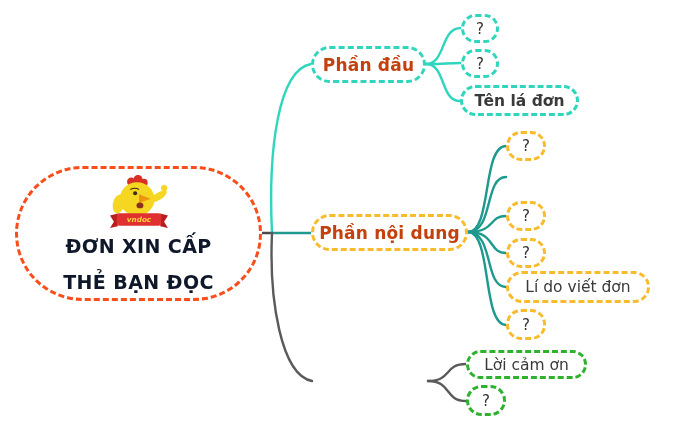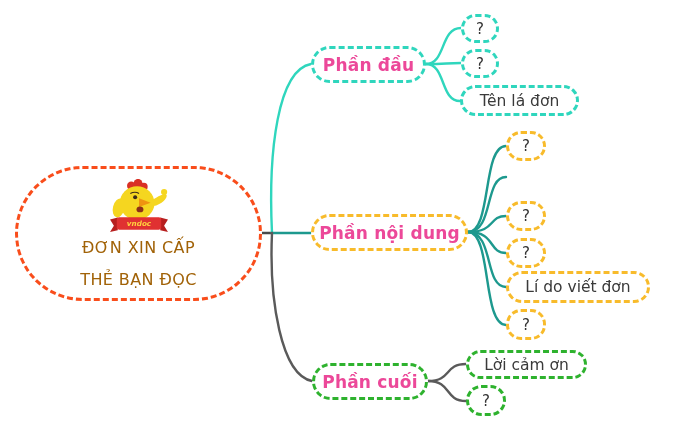--- a/index.html
+++ b/index.html
@@ -29,49 +29,49 @@
     color: #3a3a3a;
   }
   .node-central {
     left: 15px; top: 166px; width: 247px; height: 135px;
     border: 3px dashed #f94d1b;
     border-radius: 70px;
     flex-direction: column;
     padding-top: 2px;
   }
   .central-title {
-    font-weight: 400;
-    font-size: 16px;
+    font-weight: 700;
+    font-size: 19px;
     line-height: 1.28;
     letter-spacing: 0.4px;
-    color: #a16207;
+    color: #0f172a;
     margin-top: 3px;
   }
   .branch-label {
     font-weight: 700;
     font-size: 17px;
-    color: #ec4899;
+    color: #c2410c;
     letter-spacing: 0.2px;
   }
   .child-label { font-size: 15.5px; color: #3a3a3a; }
   .qmark { font-size: 15px; color: #333333; }
 
   .teal   { border: 3px dashed #2fd6bd; }
   .yellow { border: 3px dashed #f8bb2b; }
   .green  { border: 3px dashed #2eb22e; }
 
   
   .b1 { left: 311px; top: 46px;  width: 115px; height: 37px; border-radius: 19px; }
   .b2 { left: 311px; top: 214px; width: 157px; height: 37px; border-radius: 19px; }
   .b3 { left: 312px; top: 363px; width: 116px; height: 37px; border-radius: 19px; }
 
   
   .b1c1 { left: 461px; top: 14px; width: 38px; height: 29px; border-radius: 15px; }
   .b1c2 { left: 461px; top: 49px; width: 38px; height: 29px; border-radius: 15px; }
-  .b1c3 { left: 460px; top: 85px; width: 119px; height: 31px; border-radius: 16px; }
+  .b1c3 { left: 460px; top: 85px; width: 119px; height: 31px; border-radius: 16px; font-weight: bold; }
 
   
   .b2c1 { left: 506px; top: 131px; width: 40px; height: 30px; border-radius: 15px; }
   .b2c2 { left: 506px; top: 161px; width: 185px; height: 32px; border-radius: 16px; }
   .b2c3 { left: 506px; top: 201px; width: 40px; height: 30px; border-radius: 15px; }
   .b2c4 { left: 506px; top: 238px; width: 40px; height: 30px; border-radius: 15px; }
   .b2c5 { left: 506px; top: 271px; width: 144px; height: 32px; border-radius: 16px; }
   .b2c6 { left: 506px; top: 309px; width: 40px; height: 31px; border-radius: 15px; }
 
   
@@ -161,23 +161,20 @@
   <div class="node yellow b2c4">
     <span class="qmark">?</span>
   </div>
   <div class="node yellow b2c5">
     <span class="child-label">Lí do viết đơn</span>
   </div>
   <div class="node yellow b2c6">
     <span class="qmark">?</span>
   </div>
 
-  <div class="node green b3">
-    <span class="branch-label">Phần cuối</span>
-  </div>
   <div class="node green b3c1">
     <span class="child-label">Lời cảm ơn</span>
   </div>
   <div class="node green b3c2">
     <span class="qmark">?</span>
   </div>
 
 </div>
 
 </body></html>

